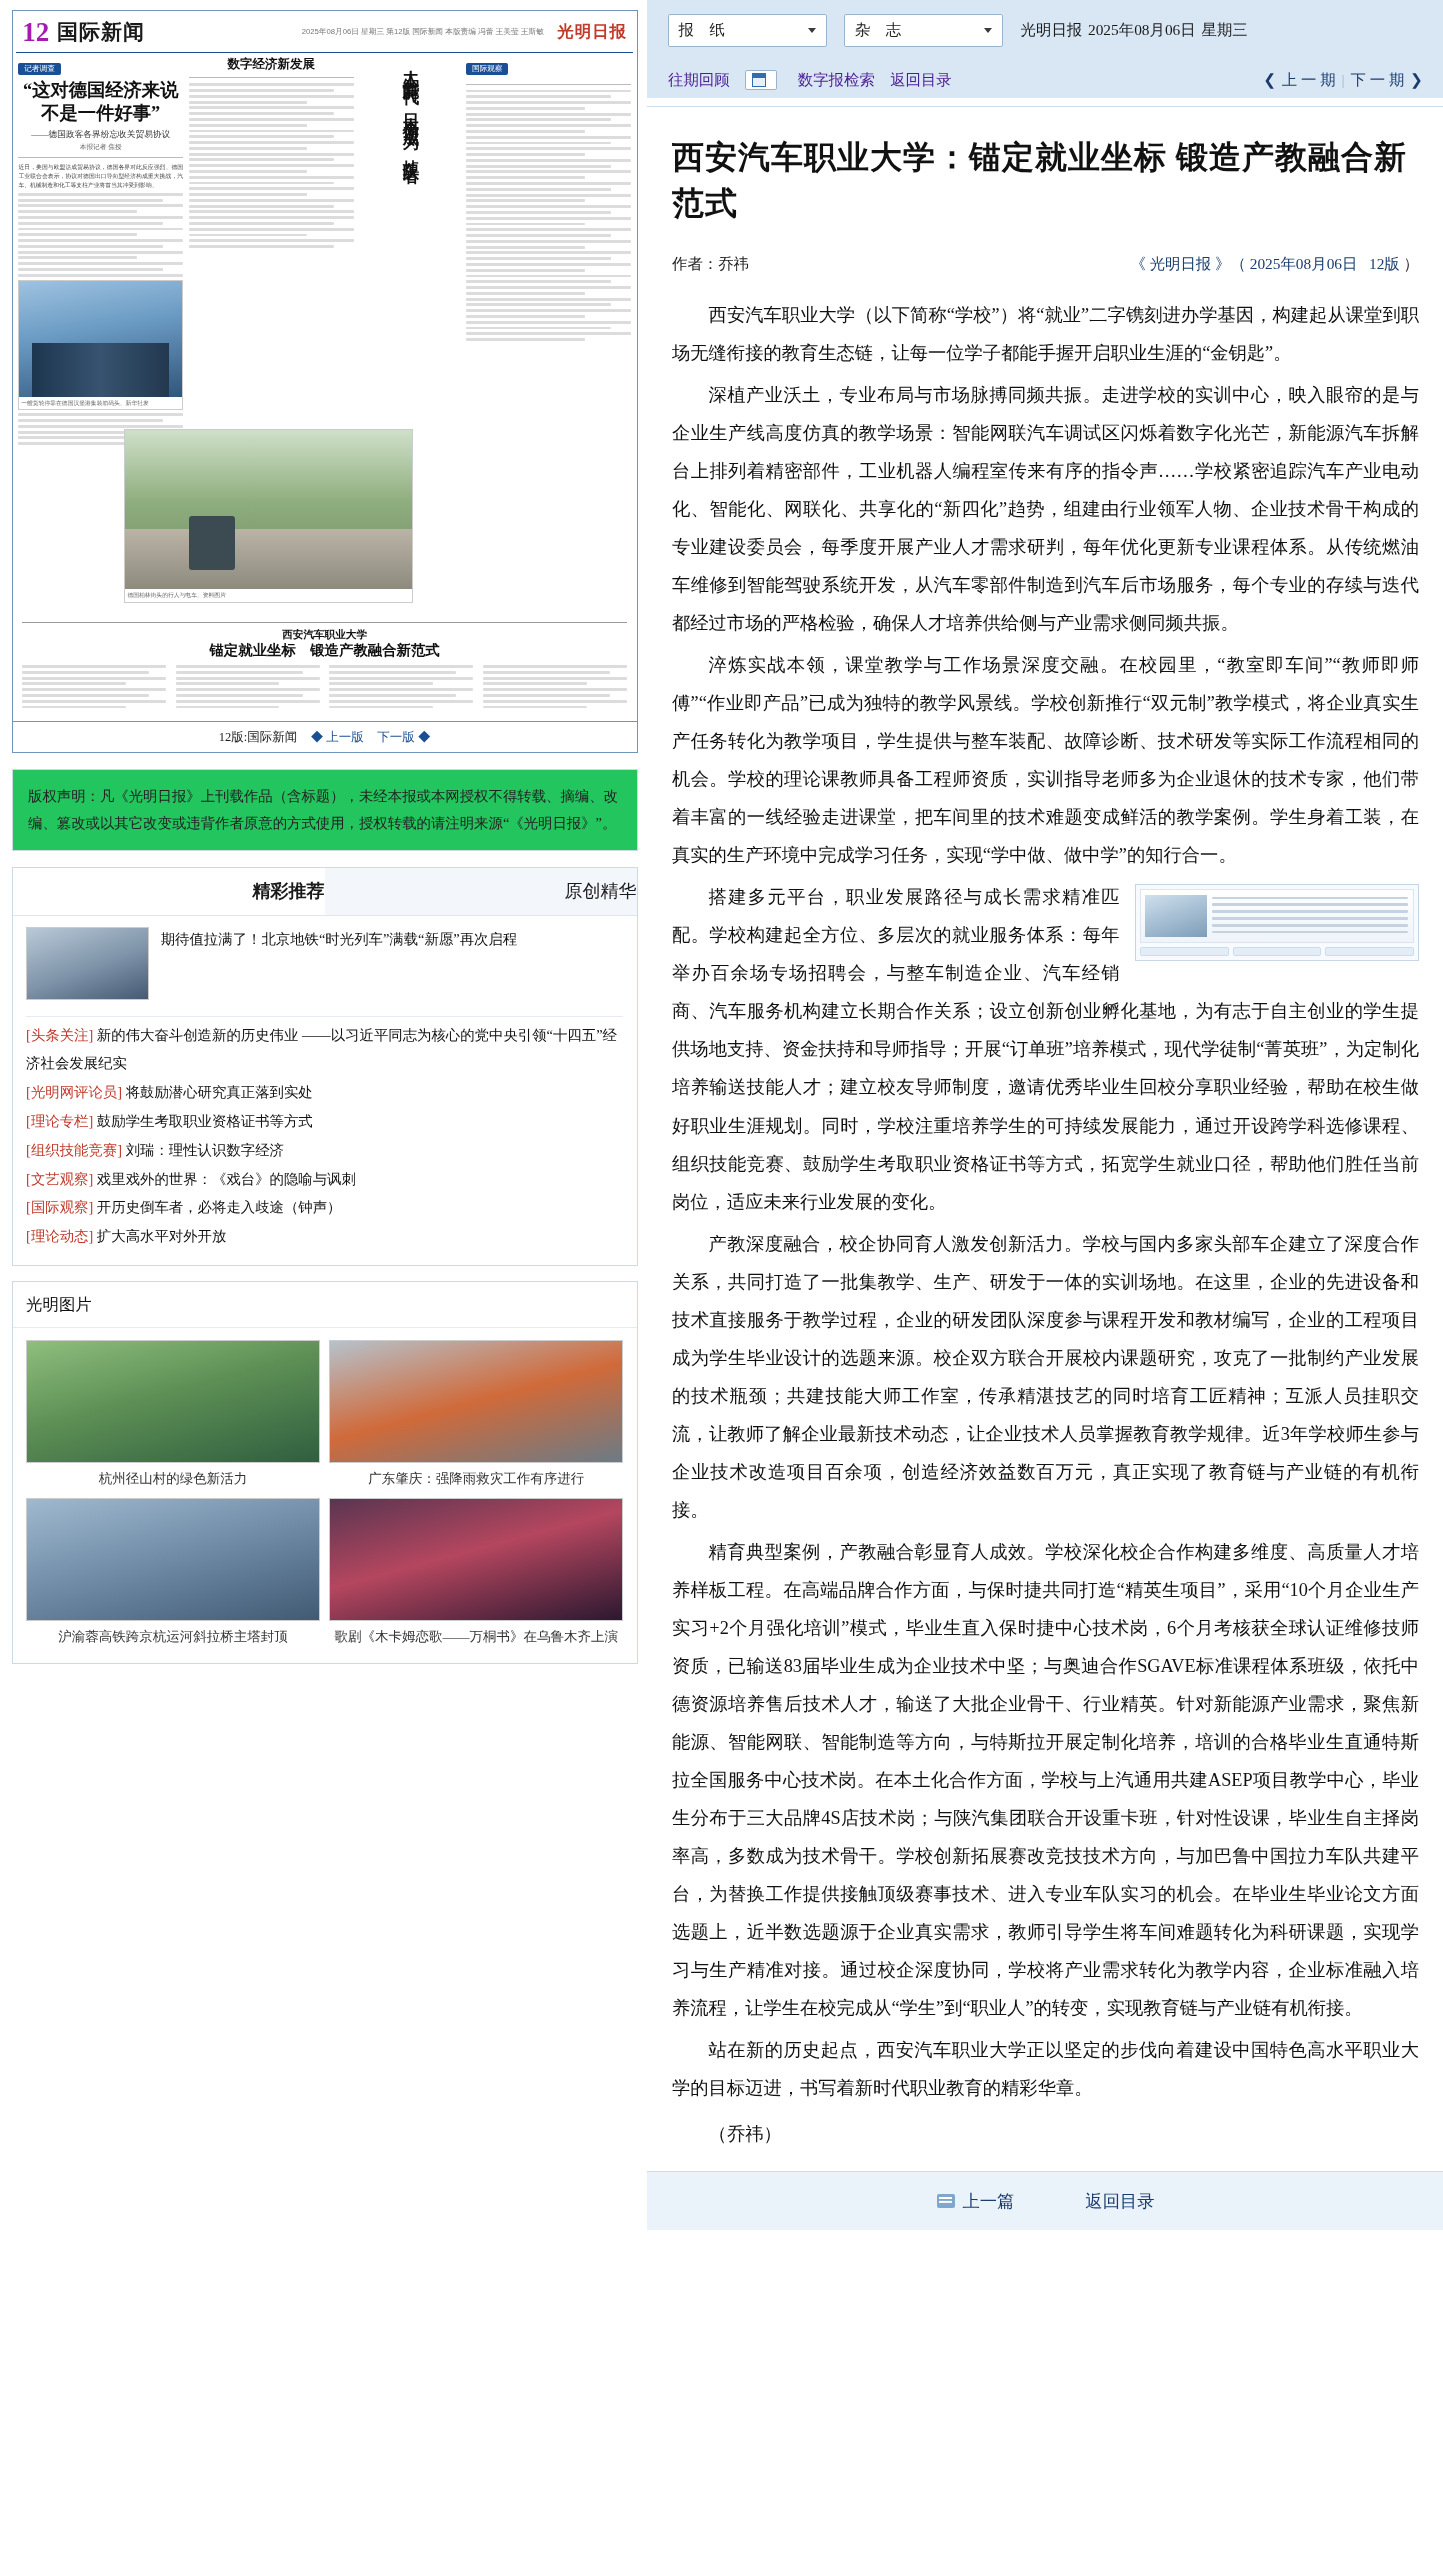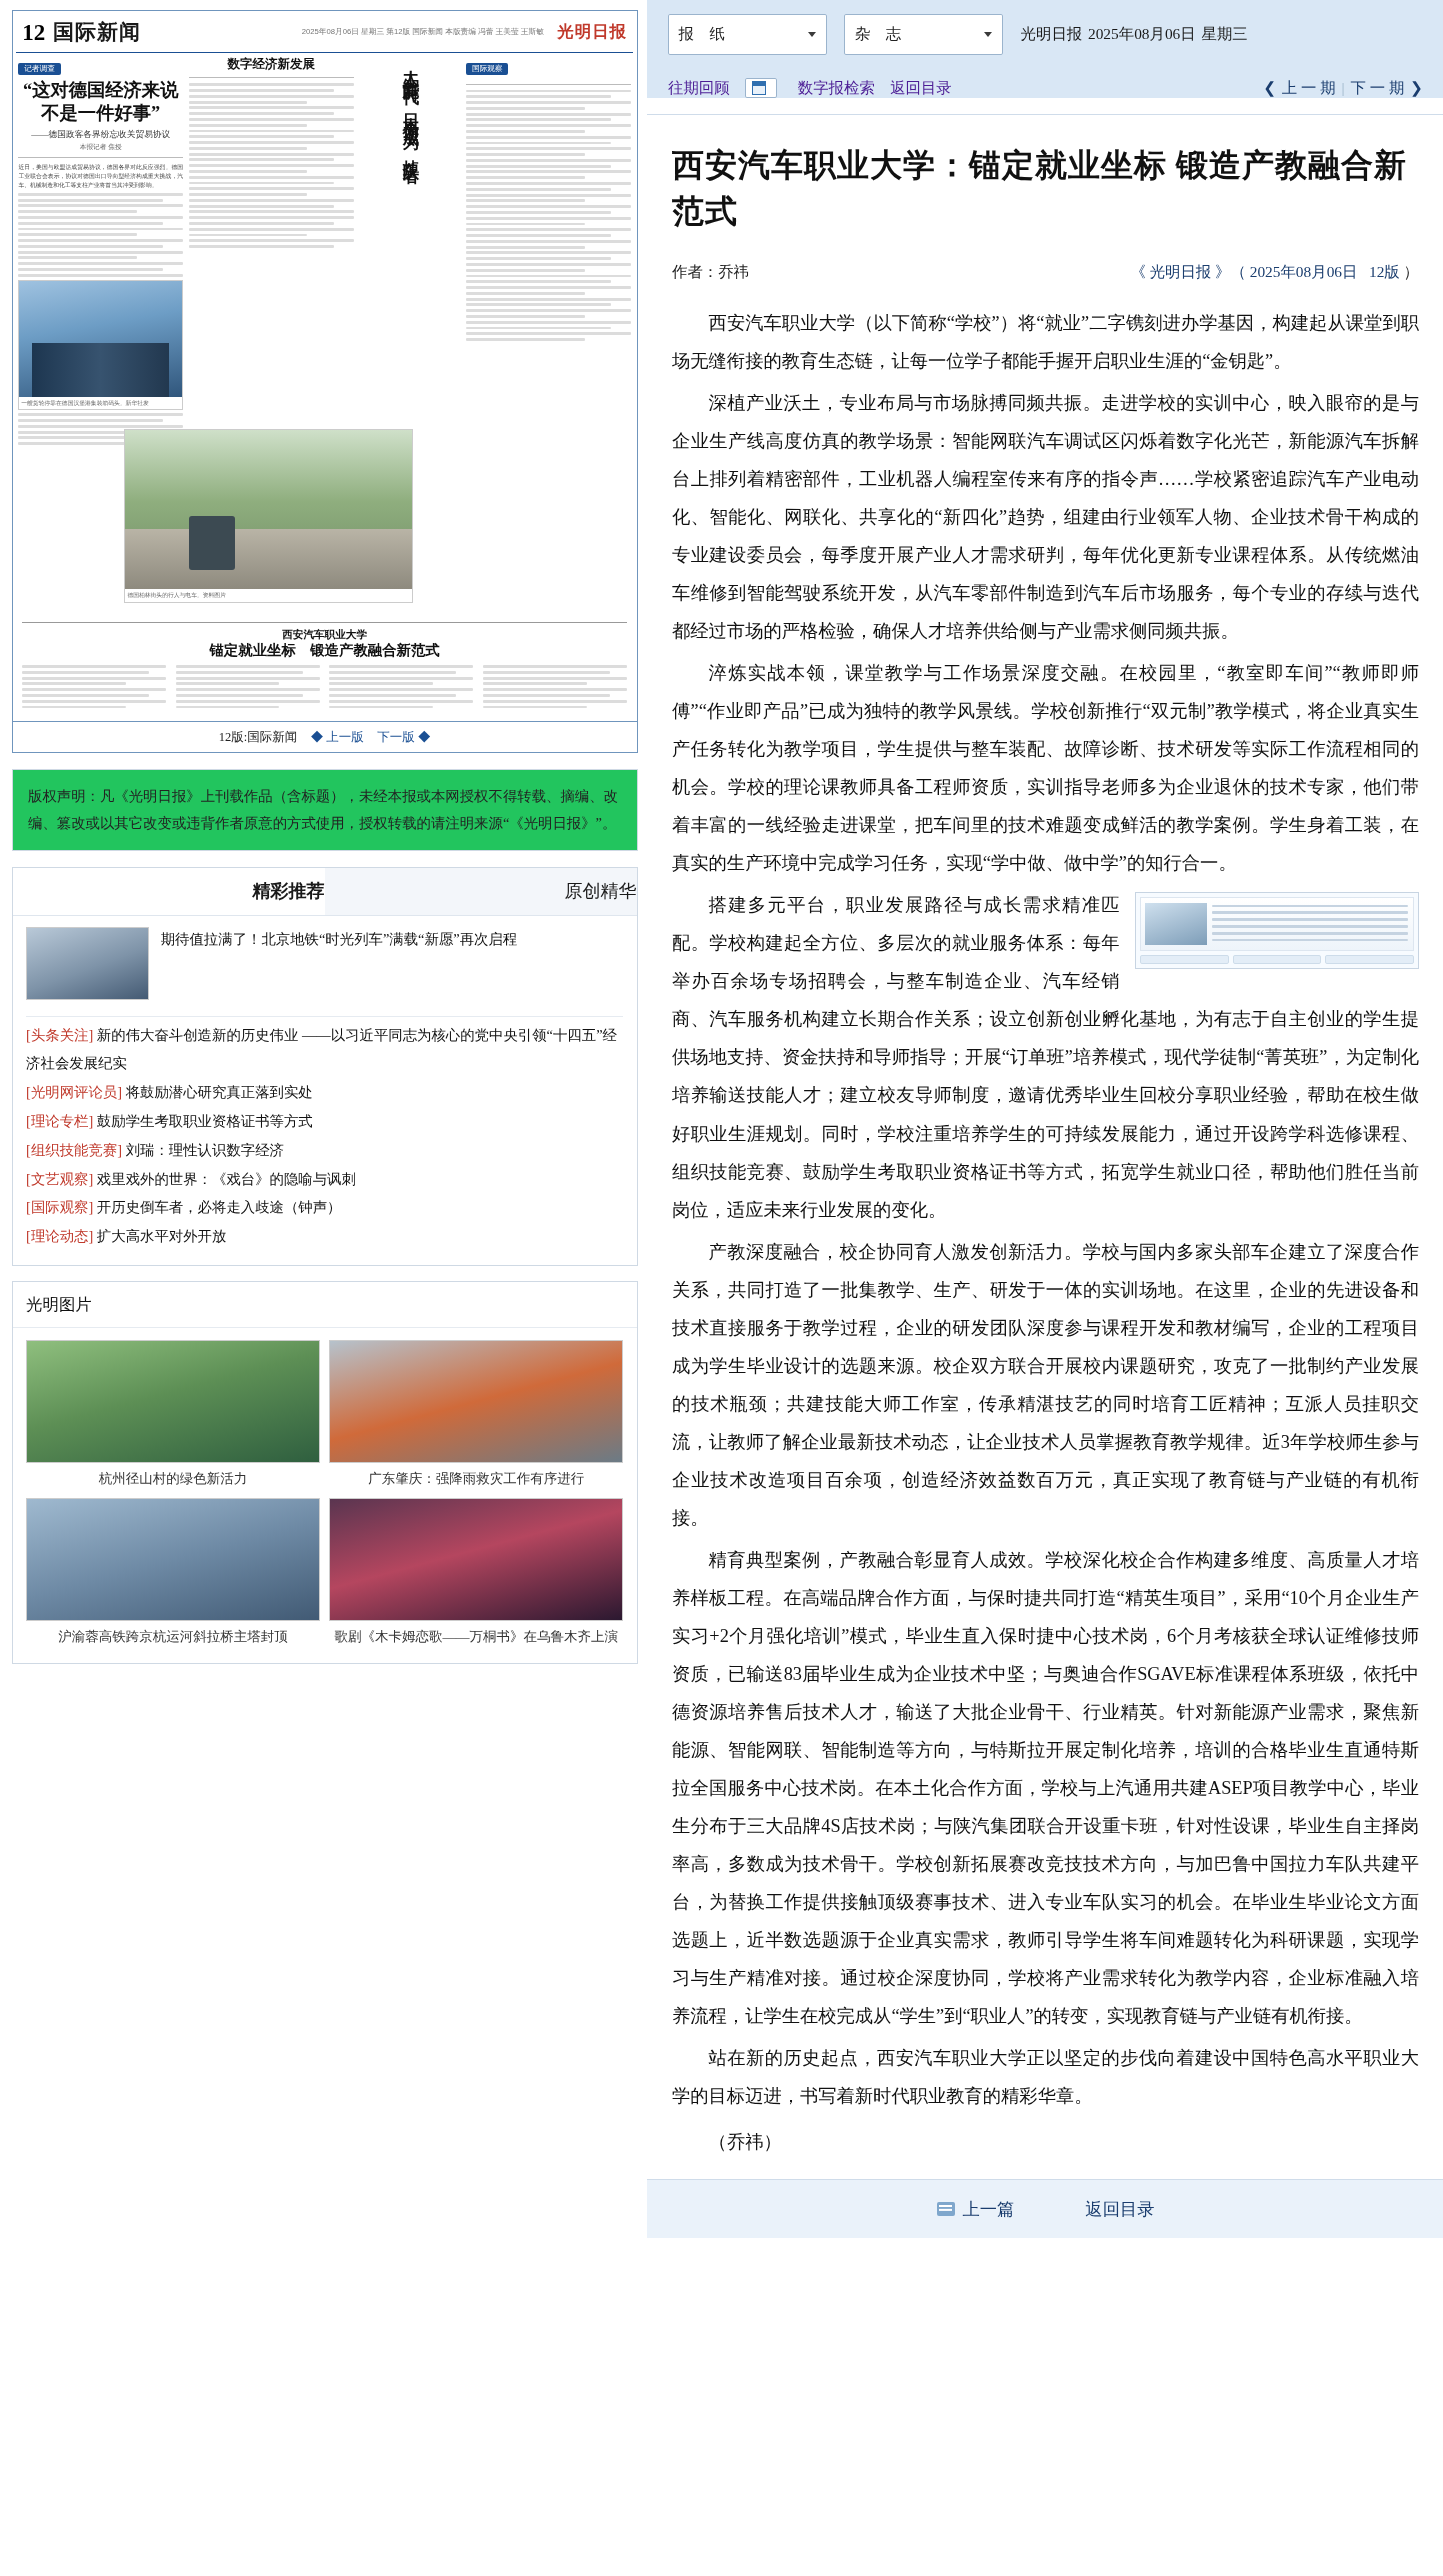--- a/index.html
+++ b/index.html
@@ -31,21 +31,21 @@
   .page-frame {
     border: 1px solid #6f95bd; background: #fff; padding: 3.9px;
     width: 626px;
   }
   .page-head {
     display: flex; align-items: center; gap: 7.7px;
     border-bottom: 1.9px solid #1a4f93; padding: 3.9px 5.8px 5.8px 5.8px;
     background: #fff;
   }
   .page-num {
-    font-size: 23px; color: #000000; font-weight: bold; line-height: 1;
+    font-size: 27px; color: #a21caf; font-weight: bold; line-height: 1;
     font-family: "Liberation Serif", serif;
   }
   .page-name {
     font-size: 21px; color: #1a1a1a; font-weight: bold;
     font-family: "Liberation Serif", serif; letter-spacing: 1px;
   }
   .page-head-spacer { flex: 1; }
   .page-masthead {
     font-size: 16.4px; color: #c0392b; font-family: "Liberation Serif", serif;
     letter-spacing: 1px; font-weight: bold;
@@ -178,21 +178,21 @@
     font-family: "Liberation Serif", serif;
   }
 
   
   .right-col { position: absolute; left: 647px; top: 0; width: 797px; }
 
   .sel-row {
     display: flex; align-items: center; gap: 17.3px; padding: 13.5px 21px 9.6px 21px;
   }
   .sel {
-    position: relative; width: 159px; height: 41px; background: #fff;
+    position: relative; width: 159px; height: 33px; background: #fff;
     border: 1px solid #9bb4cd; border-radius: 1.9px; font-size: 15.4px; color: #222;
     display: flex; align-items: center; padding: 0 25px 0 9.6px;
     font-family: "Liberation Serif", serif; cursor: pointer;
   }
   .sel .caret {
     position: absolute; right: 5.8px; top: 0; bottom: 0; width: 17.3px;
     display: flex; align-items: center; justify-content: center;
   }
   .sel .caret b {
     display: block; width: 0; height: 0; border-left: 4.8px solid transparent;

